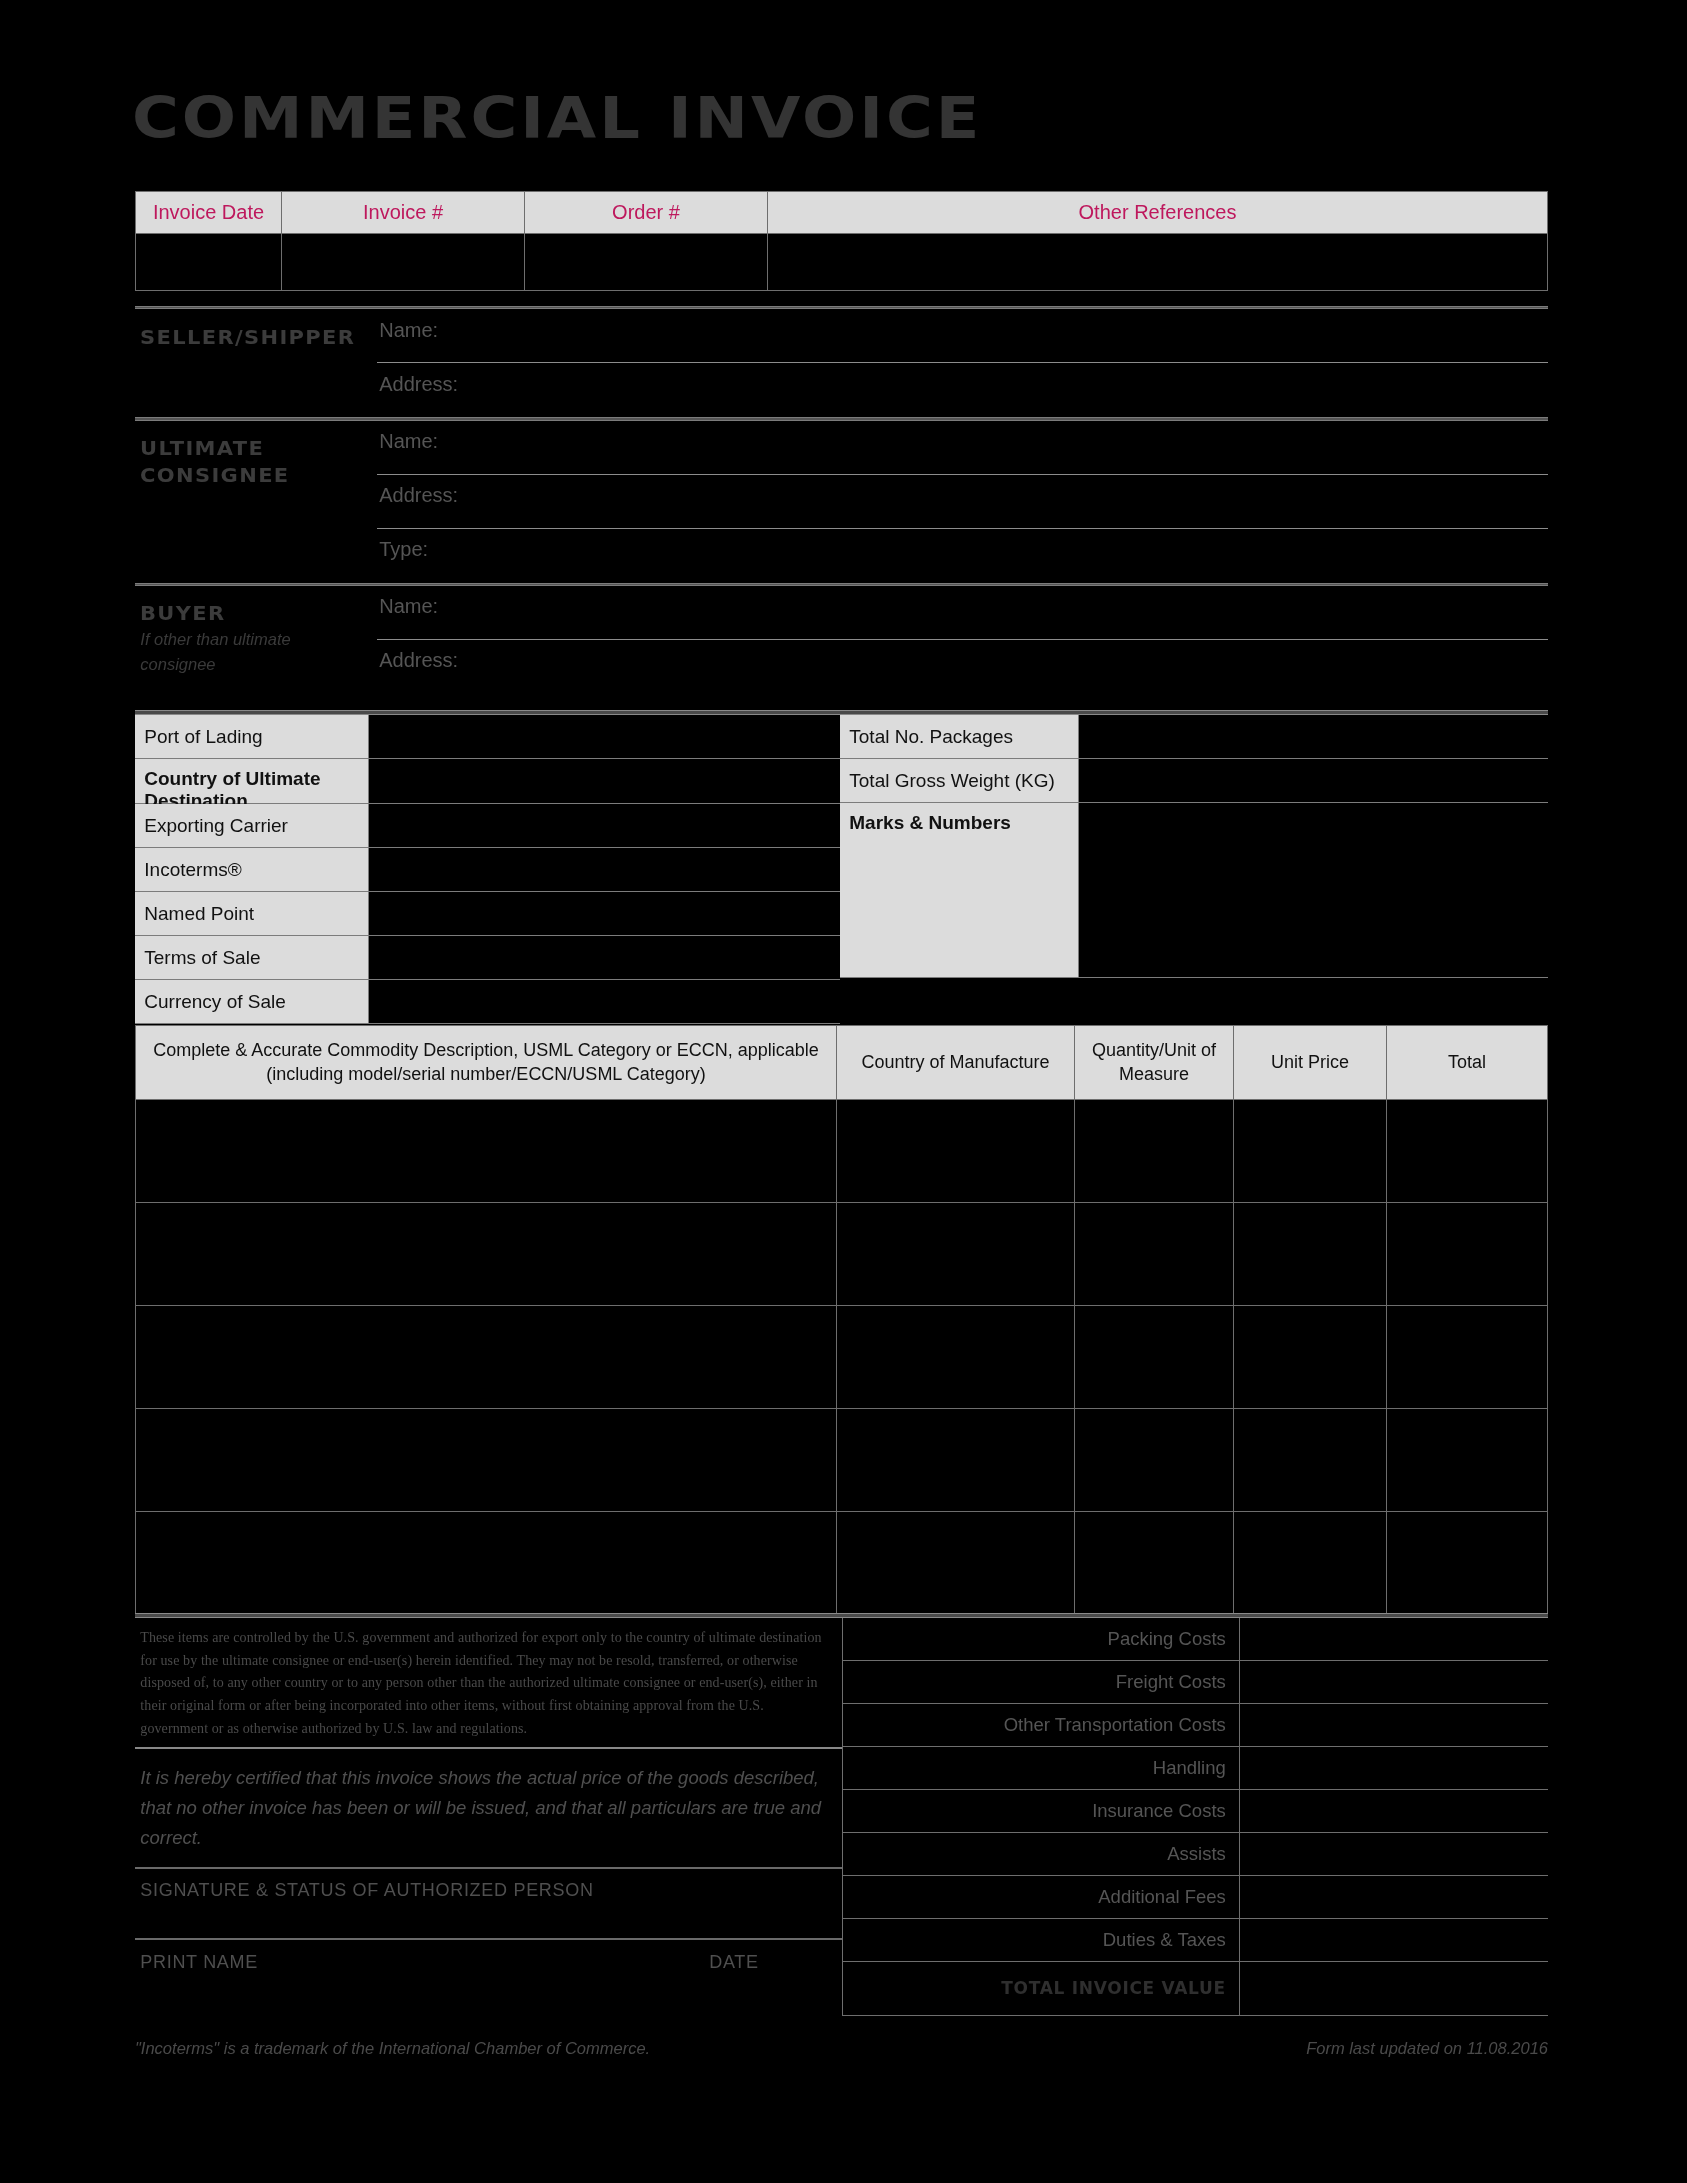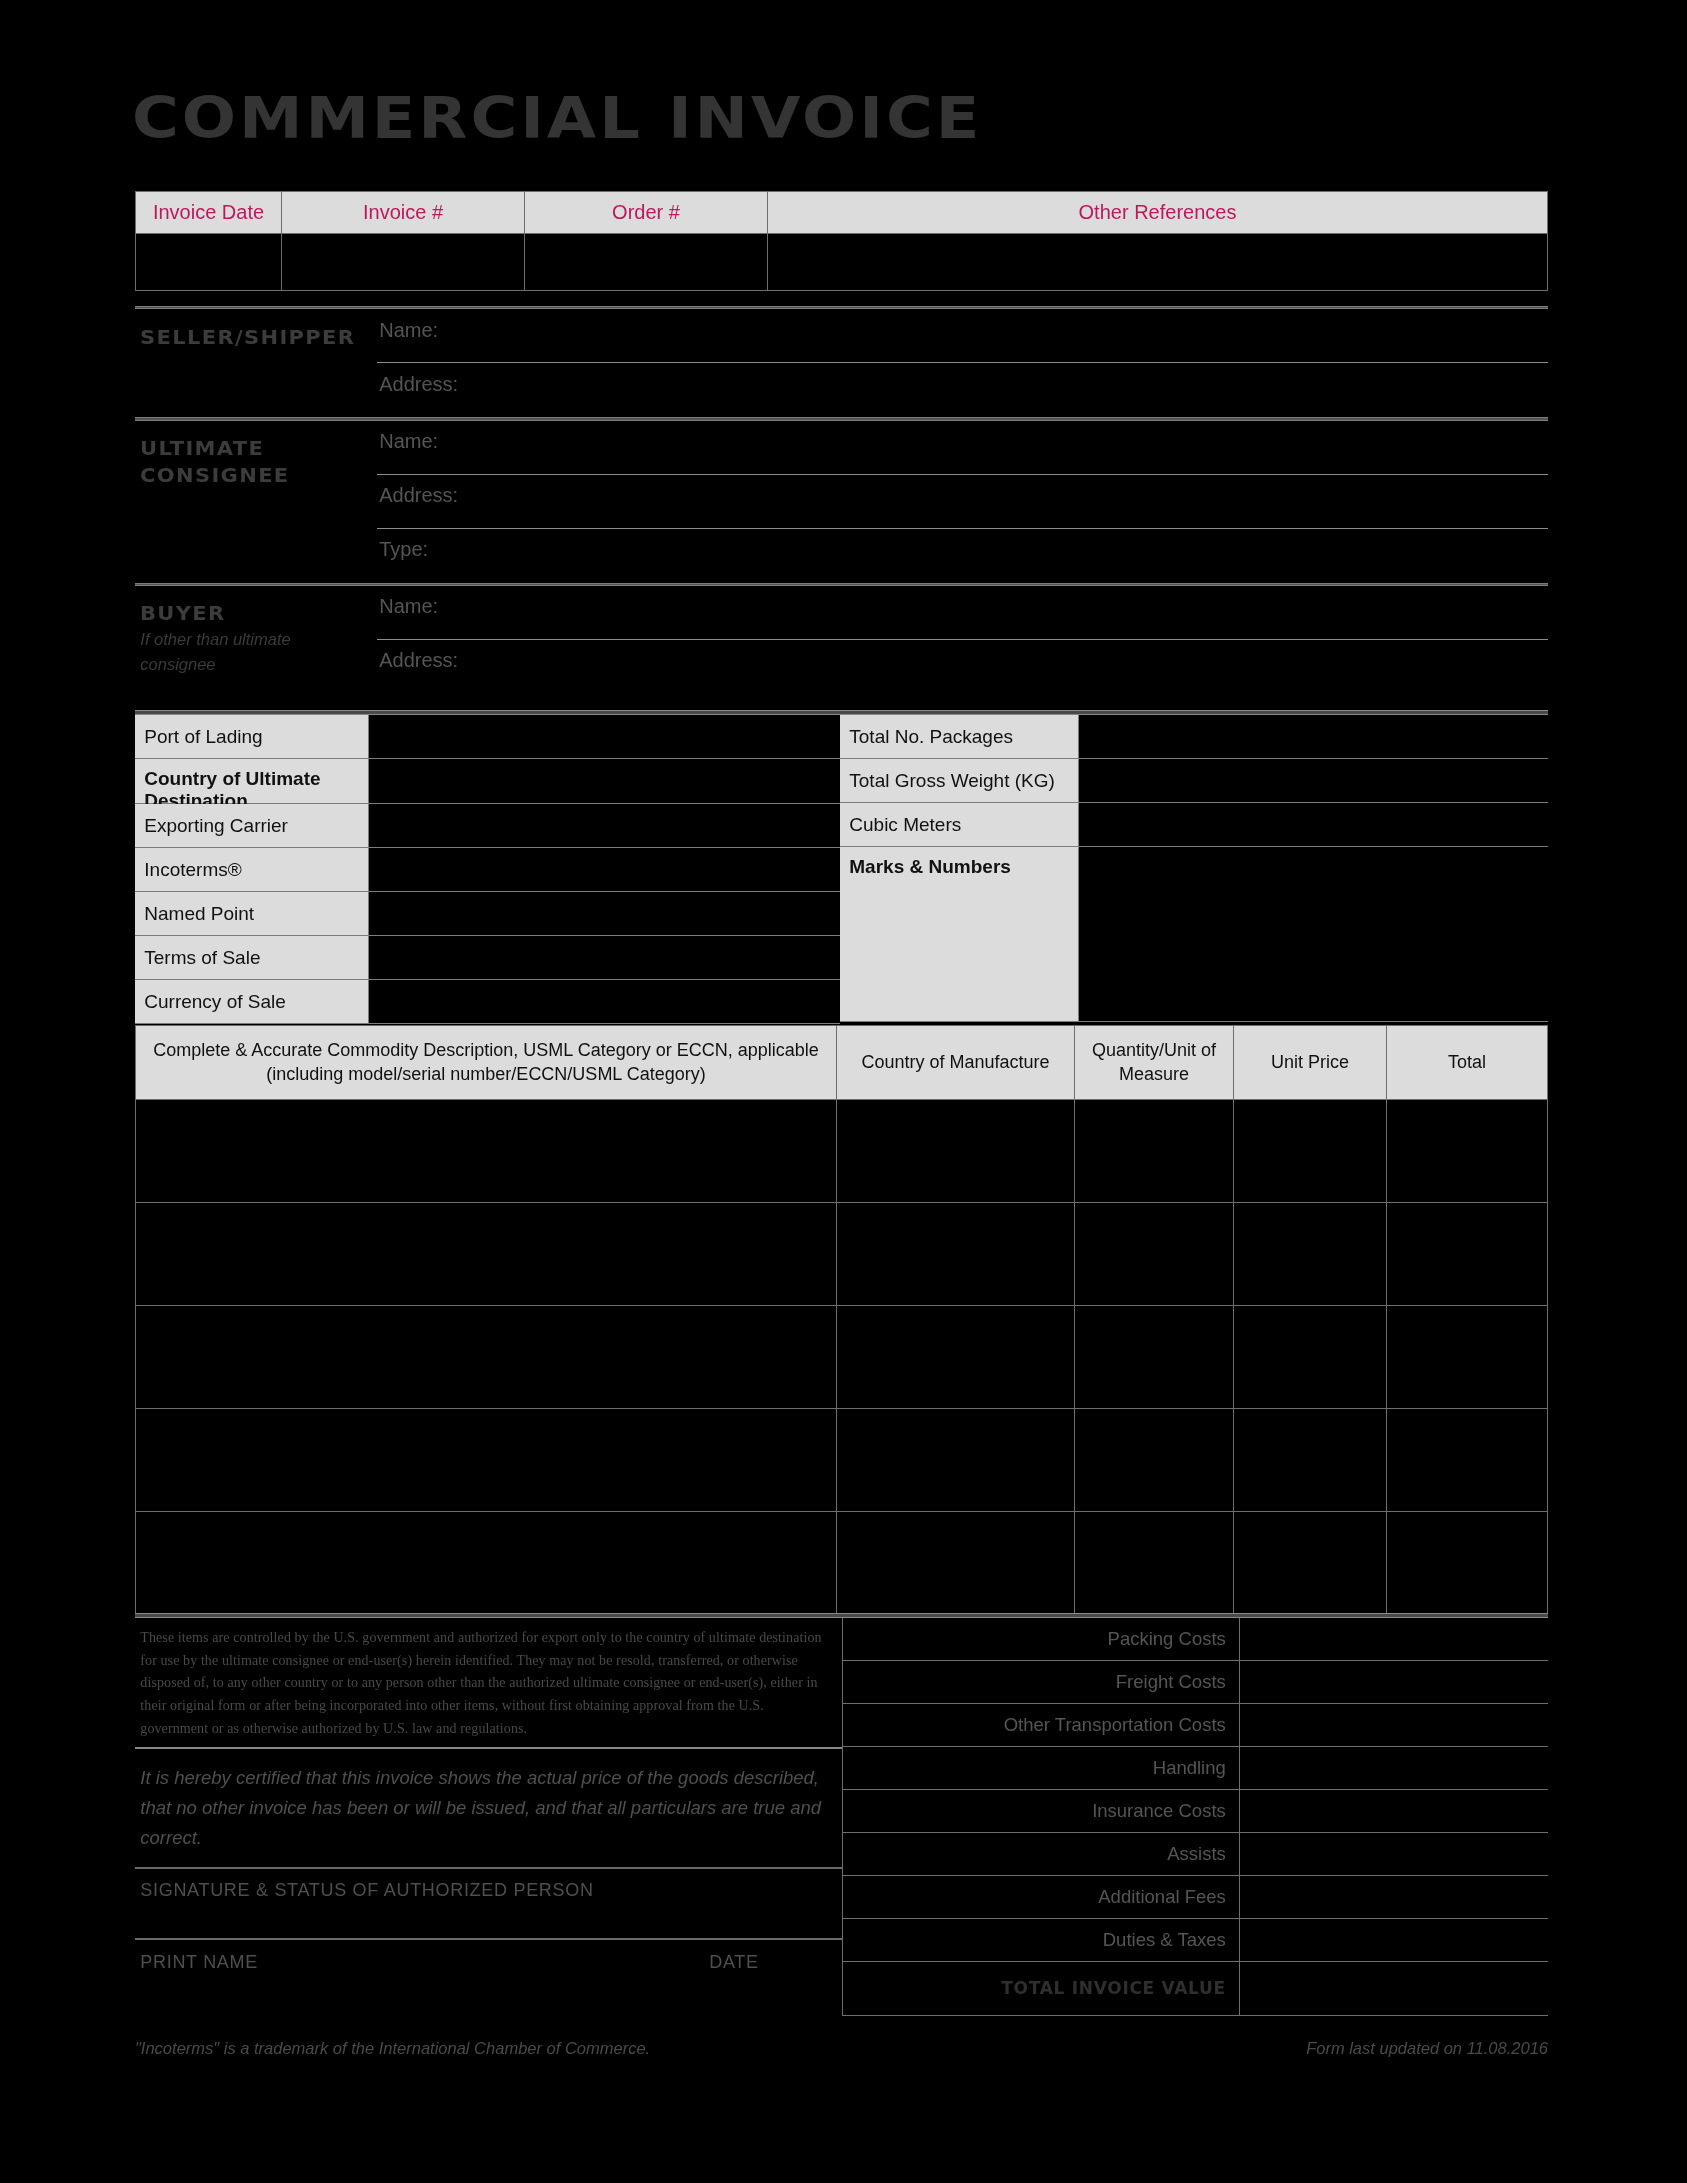--- a/index.html
+++ b/index.html
@@ -395,24 +395,20 @@
 
       <div class="ship-col right">
         <div class="ship-row r-h1">
           <div class="ship-lbl">Total No. Packages</div>
           <div class="ship-val"></div>
         </div>
         <div class="ship-row r-h1">
           <div class="ship-lbl">Total Gross Weight (KG)</div>
           <div class="ship-val"></div>
         </div>
-        <div class="ship-row r-h1">
-          <div class="ship-lbl">Cubic Meters</div>
-          <div class="ship-val"></div>
-        </div>
         <div class="ship-row" style="height:175px">
           <div class="ship-lbl tall">Marks &amp; Numbers</div>
           <div class="ship-val"></div>
         </div>
       </div>
 
     </div>
   </div>
 
   <table class="commod">

